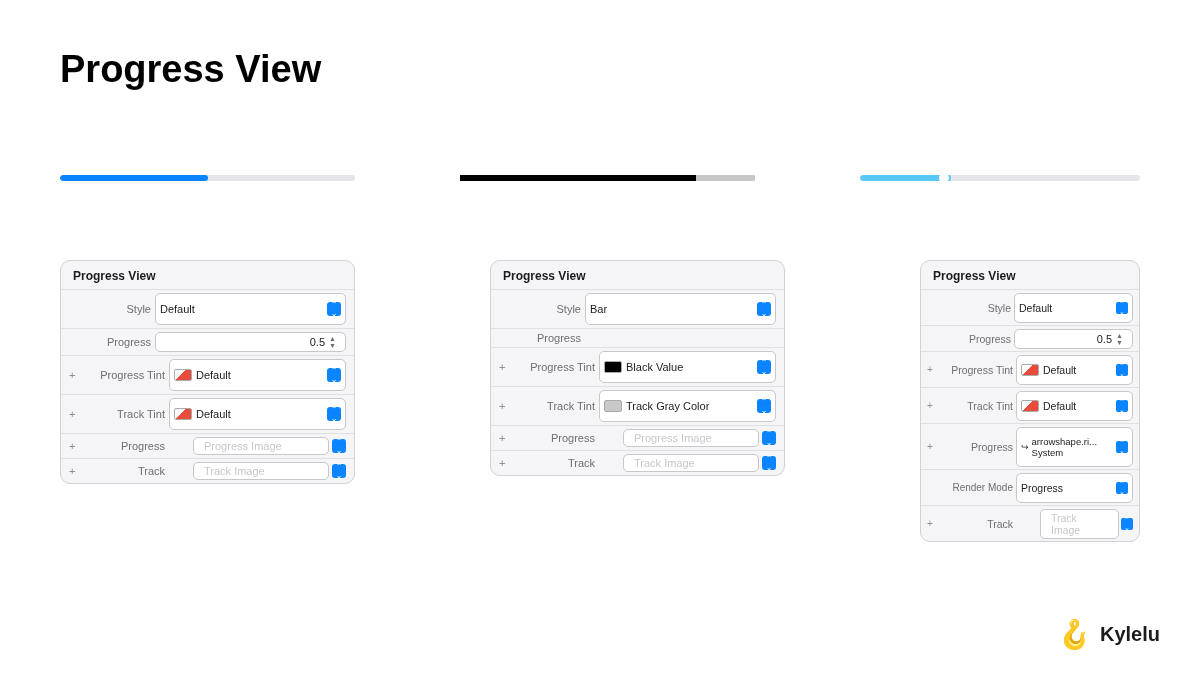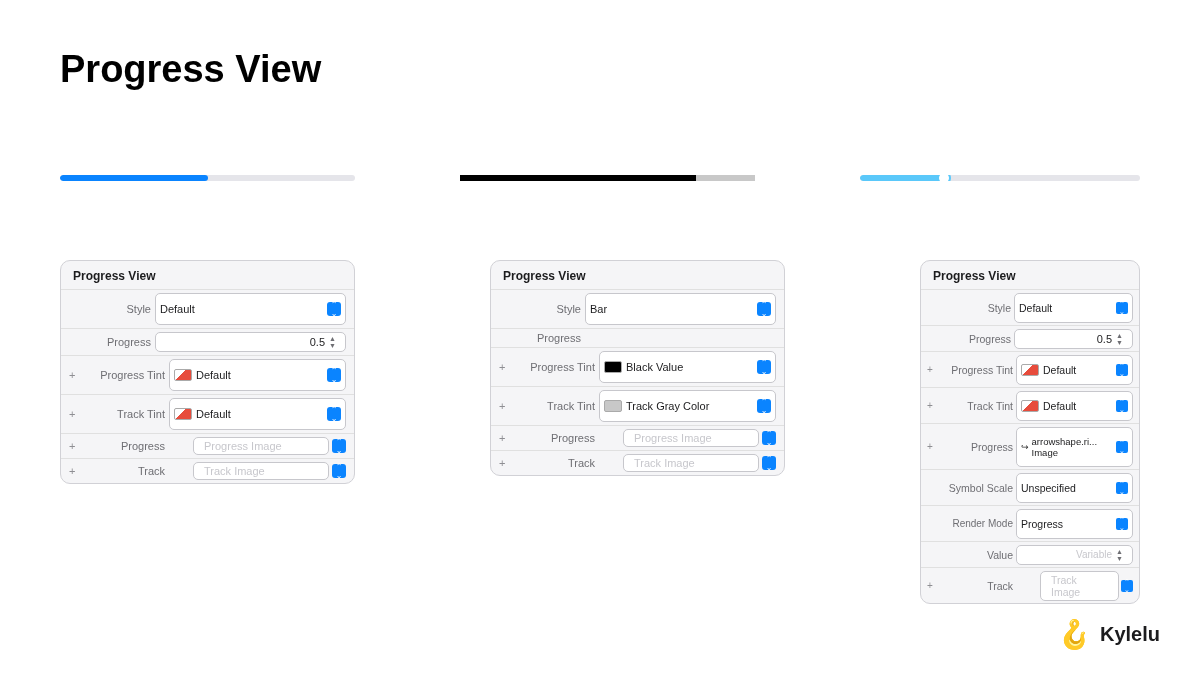--- a/index.html
+++ b/index.html
@@ -474,58 +474,37 @@
         </div>
       </div>
     </div>
 
     <div class="panel-row-p3">
       <span class="plus">+</span>
       <span class="label" style="width:74px;font-size:10.5px;">Progress</span>
       <div class="control">
         <div class="select-control" style="font-size:10px;">
           <span style="font-size:9px;color:#333;margin-right:3px;">↪</span>
-          <span class="select-text" style="font-size:9.5px;">arrowshape.ri... Image</span>
+          <span class="select-text" style="font-size:9.5px;">arrowshape.ri... System</span>
           <div class="select-arrow-sm">⌃<br style="line-height:0.3">⌄</div>
         </div>
       </div>
     </div>
 
-    <div class="panel-row-p3">
-      <span class="label" style="width:86px;font-size:10.5px;">Symbol Scale</span>
-      <div class="control">
-        <div class="select-control" style="font-size:10.5px;">
-          <span class="select-text">Unspecified</span>
-          <div class="select-arrow-sm">⌃<br style="line-height:0.3">⌄</div>
-        </div>
-      </div>
-    </div>
 
     <div class="panel-row-p3">
       <span class="label" style="width:86px;font-size:10px;">Render Mode</span>
       <div class="control">
         <div class="select-control" style="font-size:10.5px;">
           <span class="select-text">Progress</span>
           <div class="select-arrow-sm">⌃<br style="line-height:0.3">⌄</div>
         </div>
       </div>
     </div>
 
-    <div class="panel-row-p3">
-      <span class="label" style="width:86px;font-size:10.5px;">Value</span>
-      <div class="control">
-        <div class="number-control" style="font-size:10.5px;">
-          <span class="num-val" style="font-size:10px;color:#c7c7cc;">Variable</span>
-          <div class="stepper">
-            <span>▲</span>
-            <span>▼</span>
-          </div>
-        </div>
-      </div>
-    </div>
 
     <div class="panel-row-p3">
       <span class="plus">+</span>
       <span class="label" style="width:74px;font-size:10.5px;">Track</span>
       <div class="control">
         <span class="ghost-input" style="font-size:10.5px;">Track Image</span>
         <div class="select-arrow-sm" style="margin-left:2px;">⌃<br style="line-height:0.3">⌄</div>
       </div>
     </div>
   </div>

